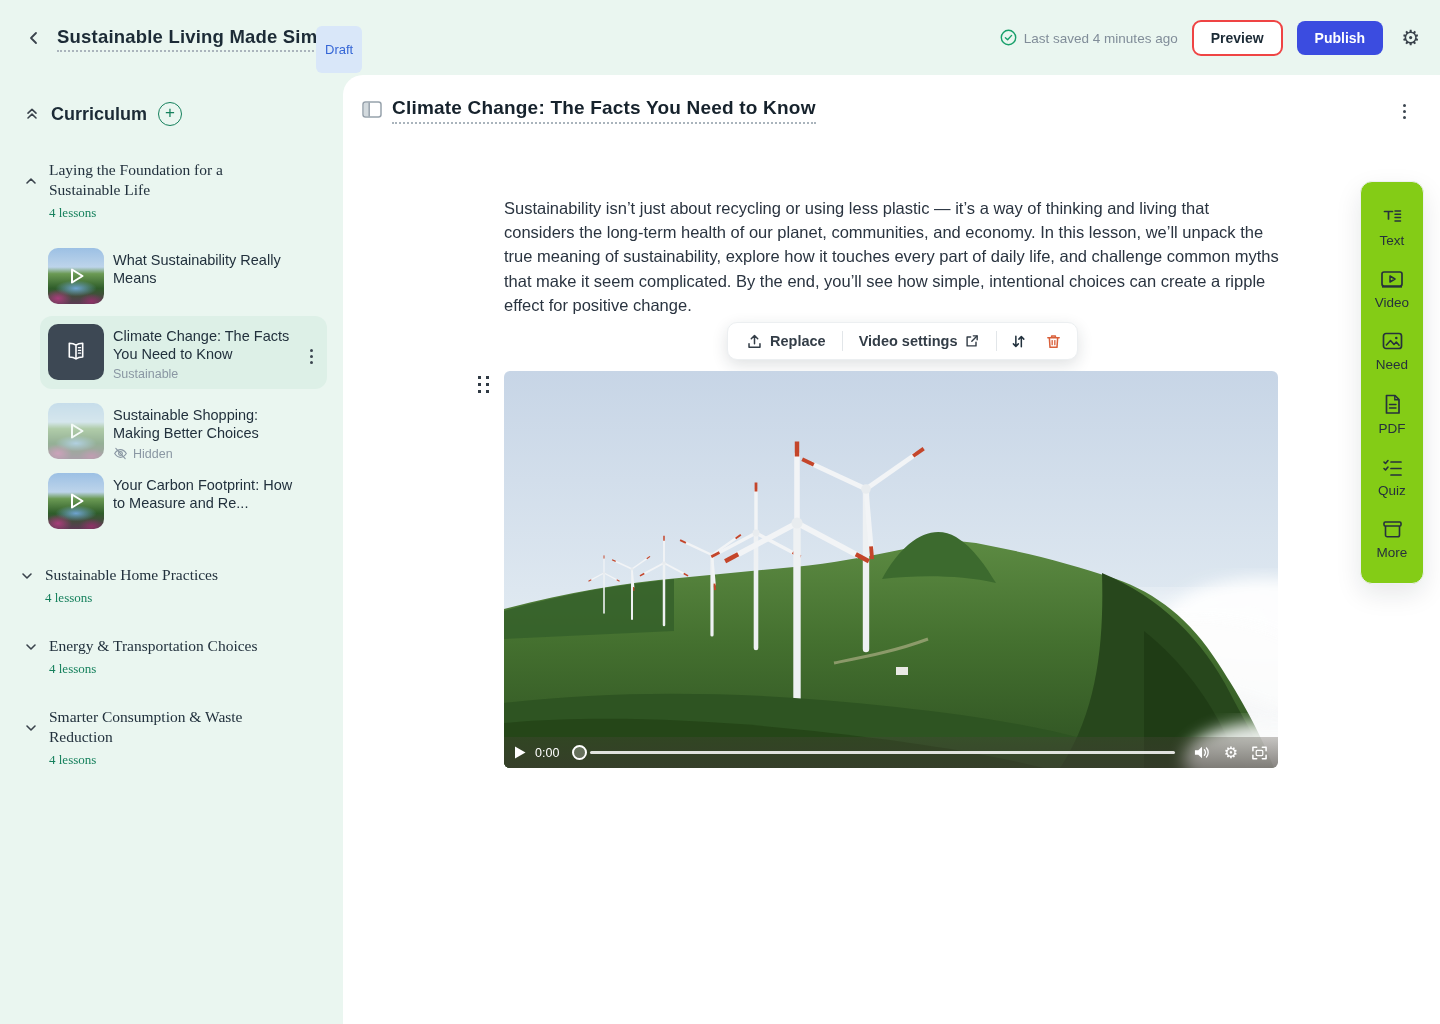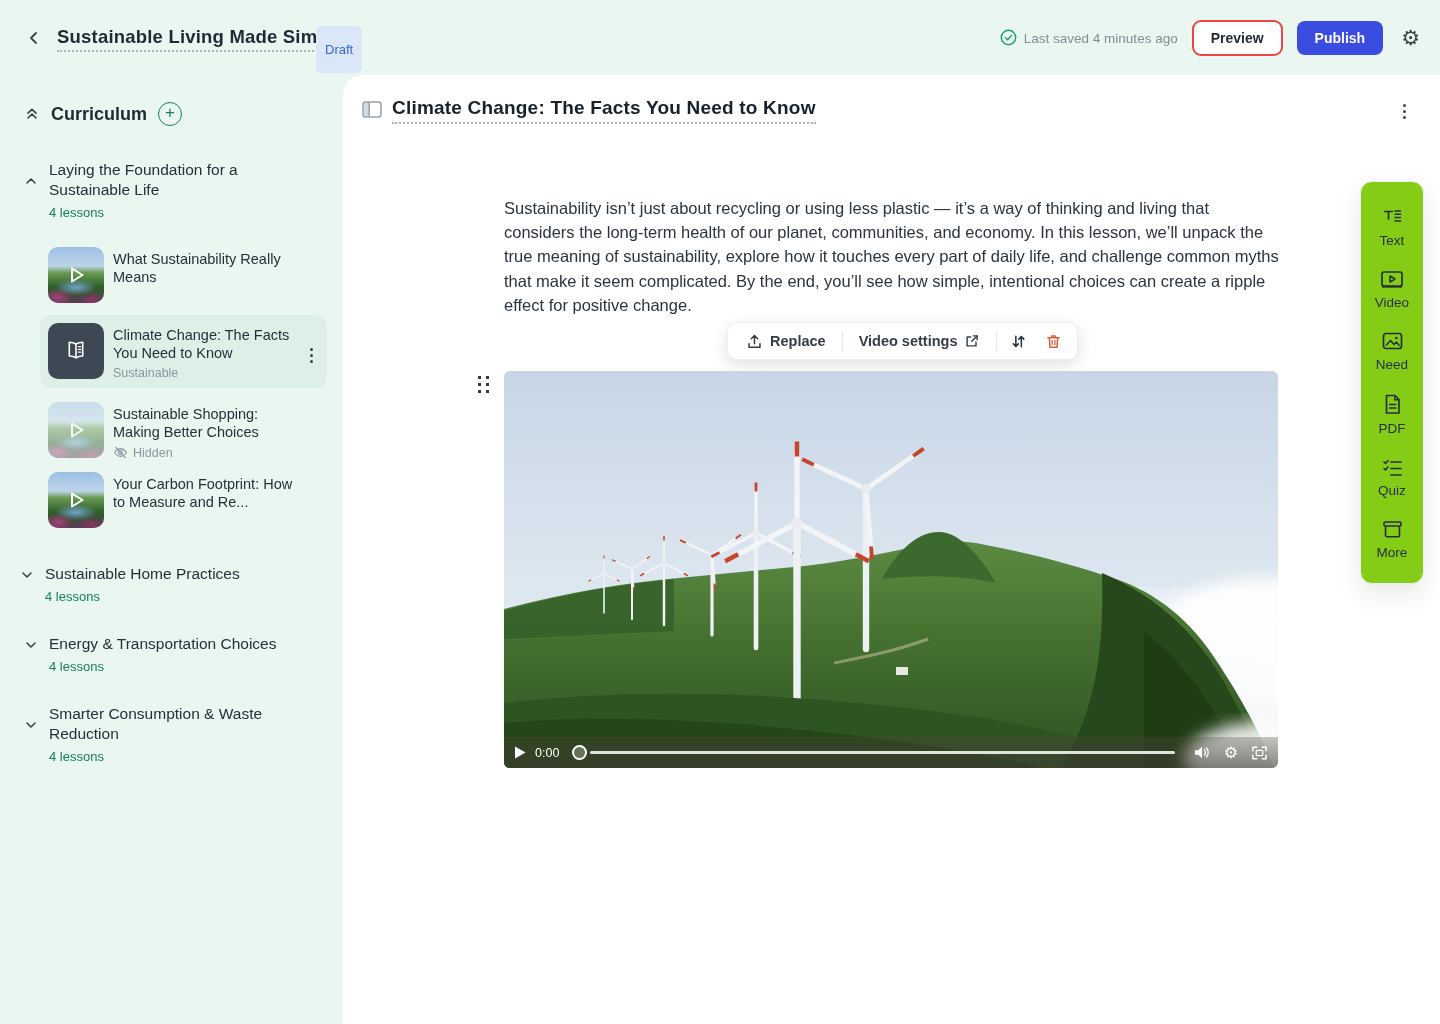--- a/index.html
+++ b/index.html
@@ -18,21 +18,21 @@
   .saved-wrap { display:flex; align-items:flex-end; gap:7px; color:#818d99; font-size:13.5px; }
   .btn-preview { background:#fff; border:2px solid #ef4444; border-radius:9px; padding:8px 17px; font-size:14px; color:#1c2b36; font-family:inherit; font-weight:bold; cursor:pointer; }
   .btn-publish { background:var(--c-publish_blue,#3b4ce0); border:none; border-radius:8px; padding:9px 18px; font-size:14px; color:#fff; font-family:inherit; font-weight:bold; cursor:pointer; }
   .gear-top { font-size:21px; color:#3a434c; cursor:pointer; line-height:1; margin-left:4px; }
 
   
   .sidebar { position:absolute; top:75px; left:0; width:343px; bottom:0; overflow:hidden; }
   .curriculum-row { display:flex; align-items:center; gap:11px; padding:25px 24px 0 24px; height:53px; }
   .curriculum-label { font-size:18px; font-weight:bold; color:#1c2b36; }
   .plus-circle { width:24px; height:24px; border:1.5px solid var(--c-accent_green,#15805c); border-radius:50%; color:var(--c-accent_green,#15805c); display:flex; align-items:center; justify-content:center; font-size:17px; cursor:pointer; background:none; padding-bottom:2px; }
-  .section-row { display:flex; gap:11px; padding:0 16px 0 24px; margin-top:32px; cursor:pointer; }
+  .section-row { display:flex; gap:11px; padding:0 16px 0 24px; margin-top:32px; cursor:pointer;font-family:Liberation Serif, serif; }
   .section-row .chev { margin-top:4px; flex:0 0 14px; }
   .section-title { font-size:15.5px; color:#22313d; line-height:20px; max-width:245px; }
   .lesson-count { font-size:13px; color:var(--c-accent_green,#15805c); margin-top:5px; }
   .sec-later { margin-top:30px; }
   .sec-2 { margin-top:36px;padding-left:20px; }
   .lessons { margin-top:27px; }
   .lesson-row { display:flex; gap:9px; margin:0 16px 12px 48px; cursor:pointer; }
   .lesson-row.selected { margin-left:40px; margin-bottom:14px; padding:8px; background:var(--c-selected_lesson_bg,#ddf0e7); border-radius:12px; position:relative; }
   .lesson-row.row-3 { margin-bottom:21px; }
   .thumb { width:56px; height:56px; border-radius:10px; flex:0 0 56px; position:relative; overflow:hidden; }

